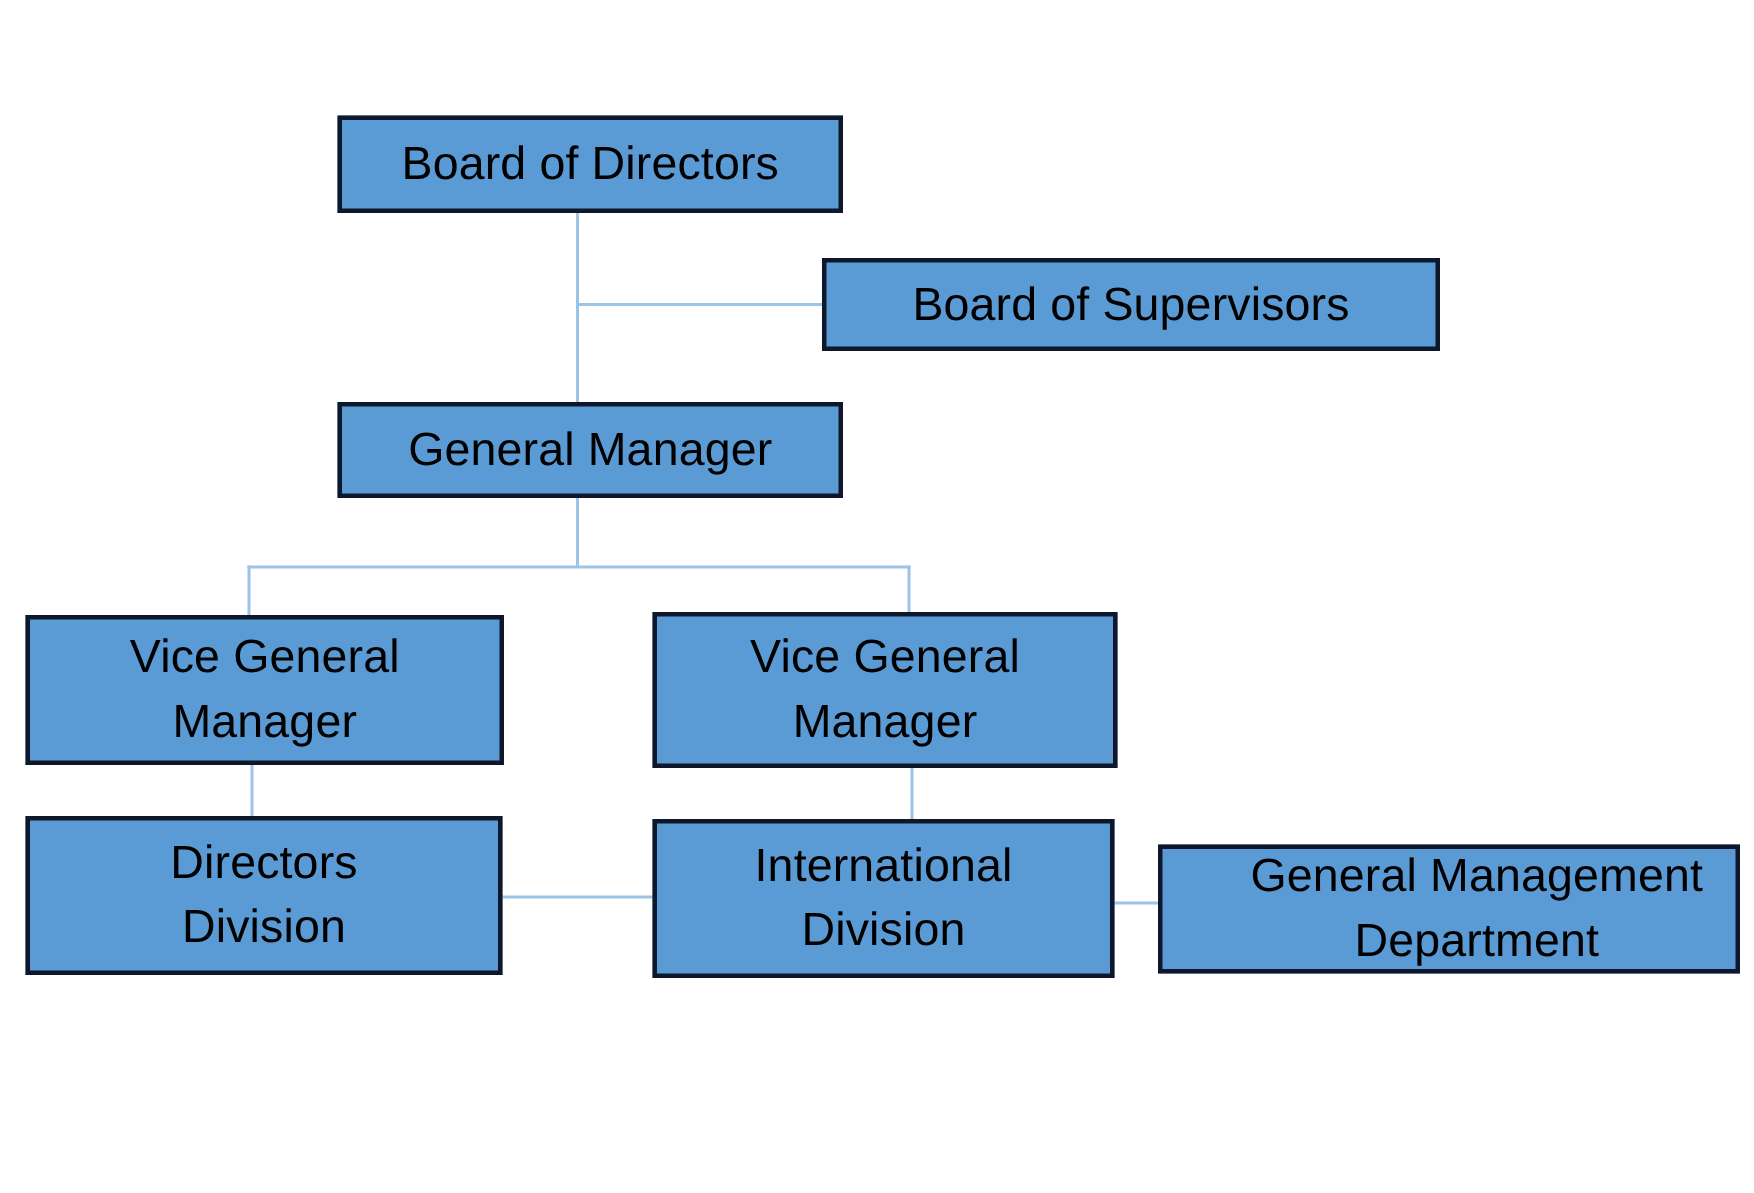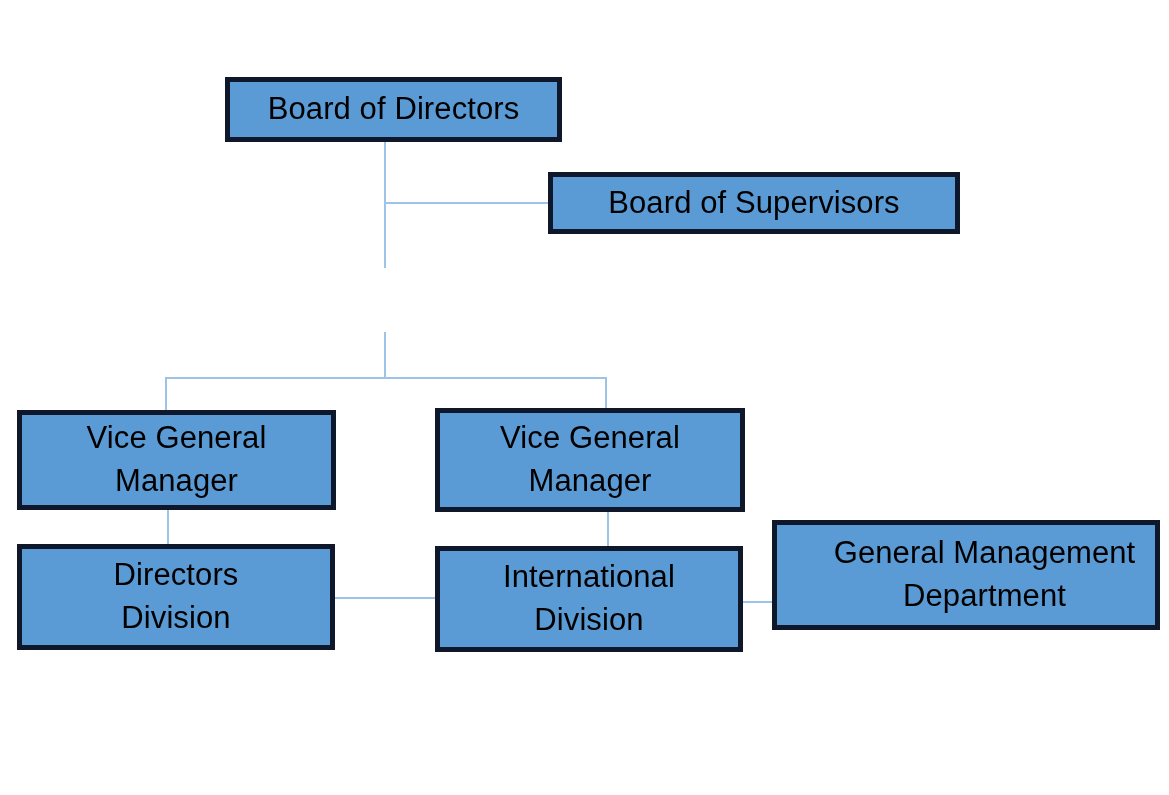--- a/index.html
+++ b/index.html
@@ -15,21 +15,21 @@
     position: relative;
     width: 1169px;
     height: 795px;
     background: #ffffff;
     overflow: hidden;
   }
   .org-box {
     position: absolute;
     box-sizing: border-box;
     background: #5B9BD5;
-    border: 5px solid #0f172a;
+    border: 3px solid #0f172a;
     color: #000000;
     display: flex;
     align-items: center;
     justify-content: center;
     text-align: center;
     font-size: 31px;
     line-height: 1.38;
     letter-spacing: 0.1px;
     white-space: pre-line;
     z-index: 2;
@@ -67,29 +67,30 @@
   <div class="connector v" style="left:607px; top:512px; height:35px;"></div>
 
   <div class="connector h" style="left:335px; top:597px; width:101px;"></div>
 
   <div class="connector h" style="left:743px; top:601px; width:30px;"></div>
 
   <div class="org-box" style="left:225px; top:77px; width:337px; height:65px;">Board of Directors</div>
 
   <div class="org-box" style="left:548px; top:172px; width:412px; height:62px;text-align:center;">Board of Supervisors</div>
 
+  <div class="org-box" style="left:225px; top:268px; width:337px; height:64px;">General Manager</div>
 
   <div class="org-box" style="left:17px; top:410px; width:319px; height:100px;">Vice General
 Manager</div>
 
   <div class="org-box" style="left:435px; top:408px; width:310px; height:104px;">Vice General
 Manager</div>
 
   <div class="org-box" style="left:17px; top:544px; width:318px; height:106px;">Directors
 Division</div>
 
   <div class="org-box" style="left:435px; top:546px; width:308px; height:106px;">International
 Division</div>
 
-  <div class="org-box" style="left:772px; top:520px; width:388px; height:110px;padding-left:37px;">General Management
+  <div class="org-box" style="left:772px; top:563px; width:388px; height:86px;padding-left:37px;">General Management
 Department</div>
 
 </div>
 
 </body></html>

